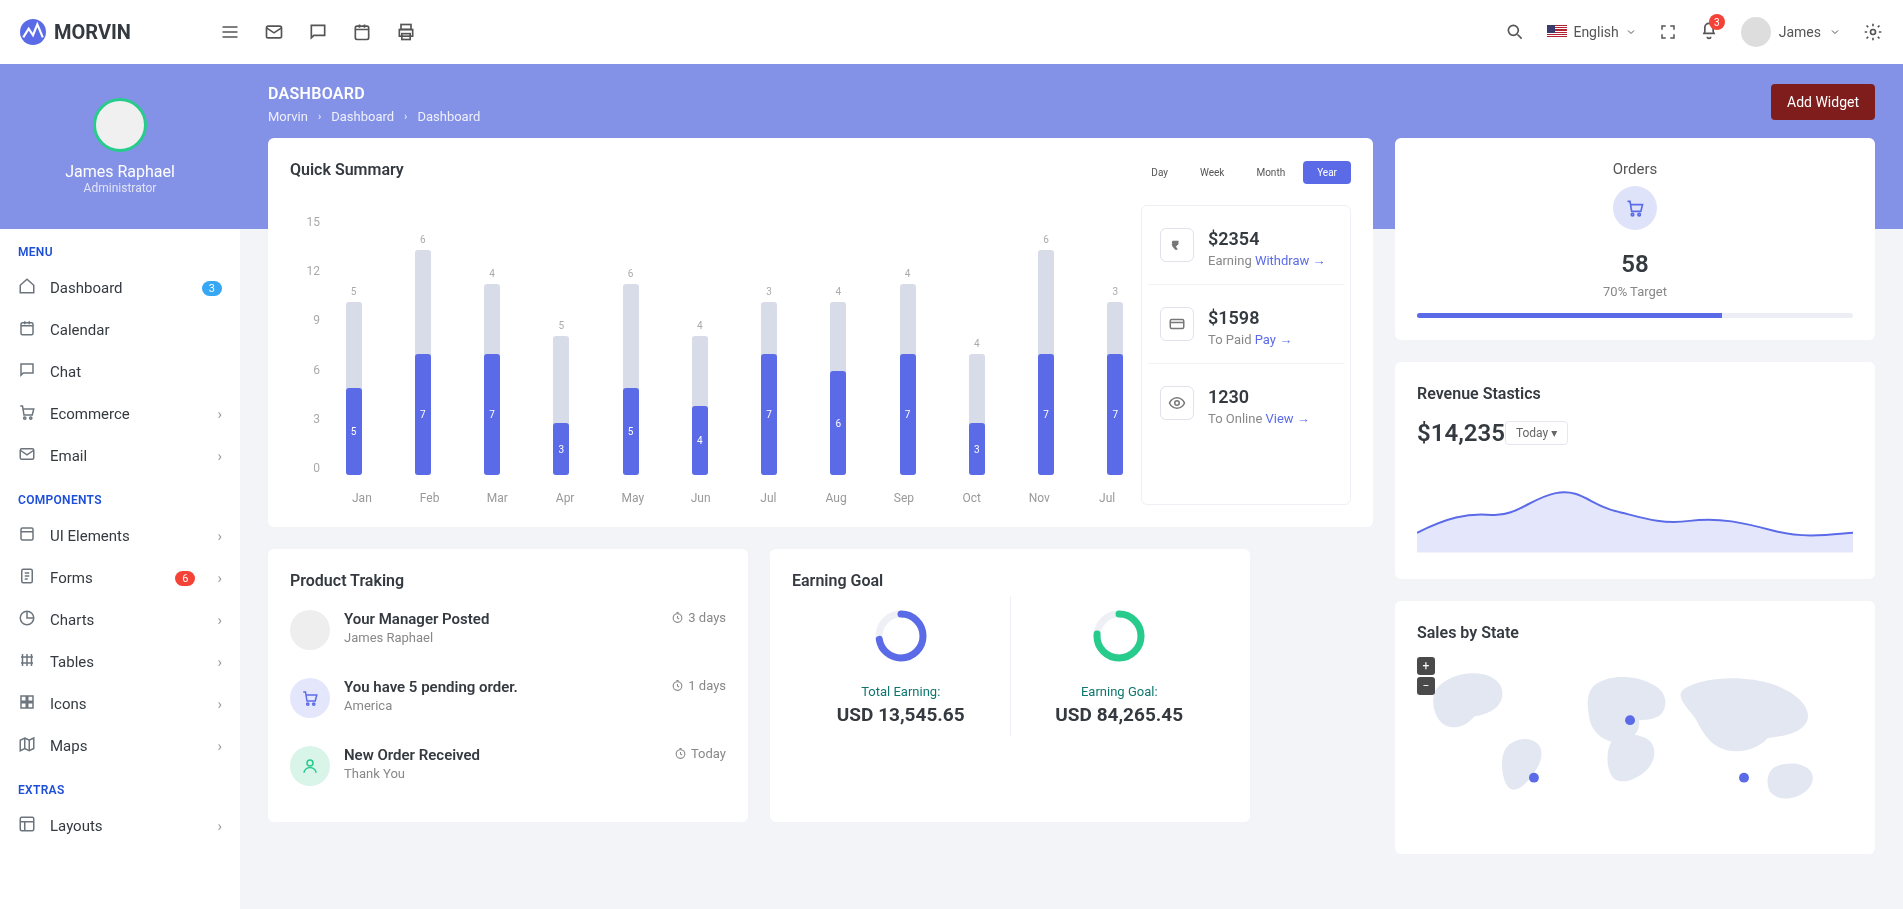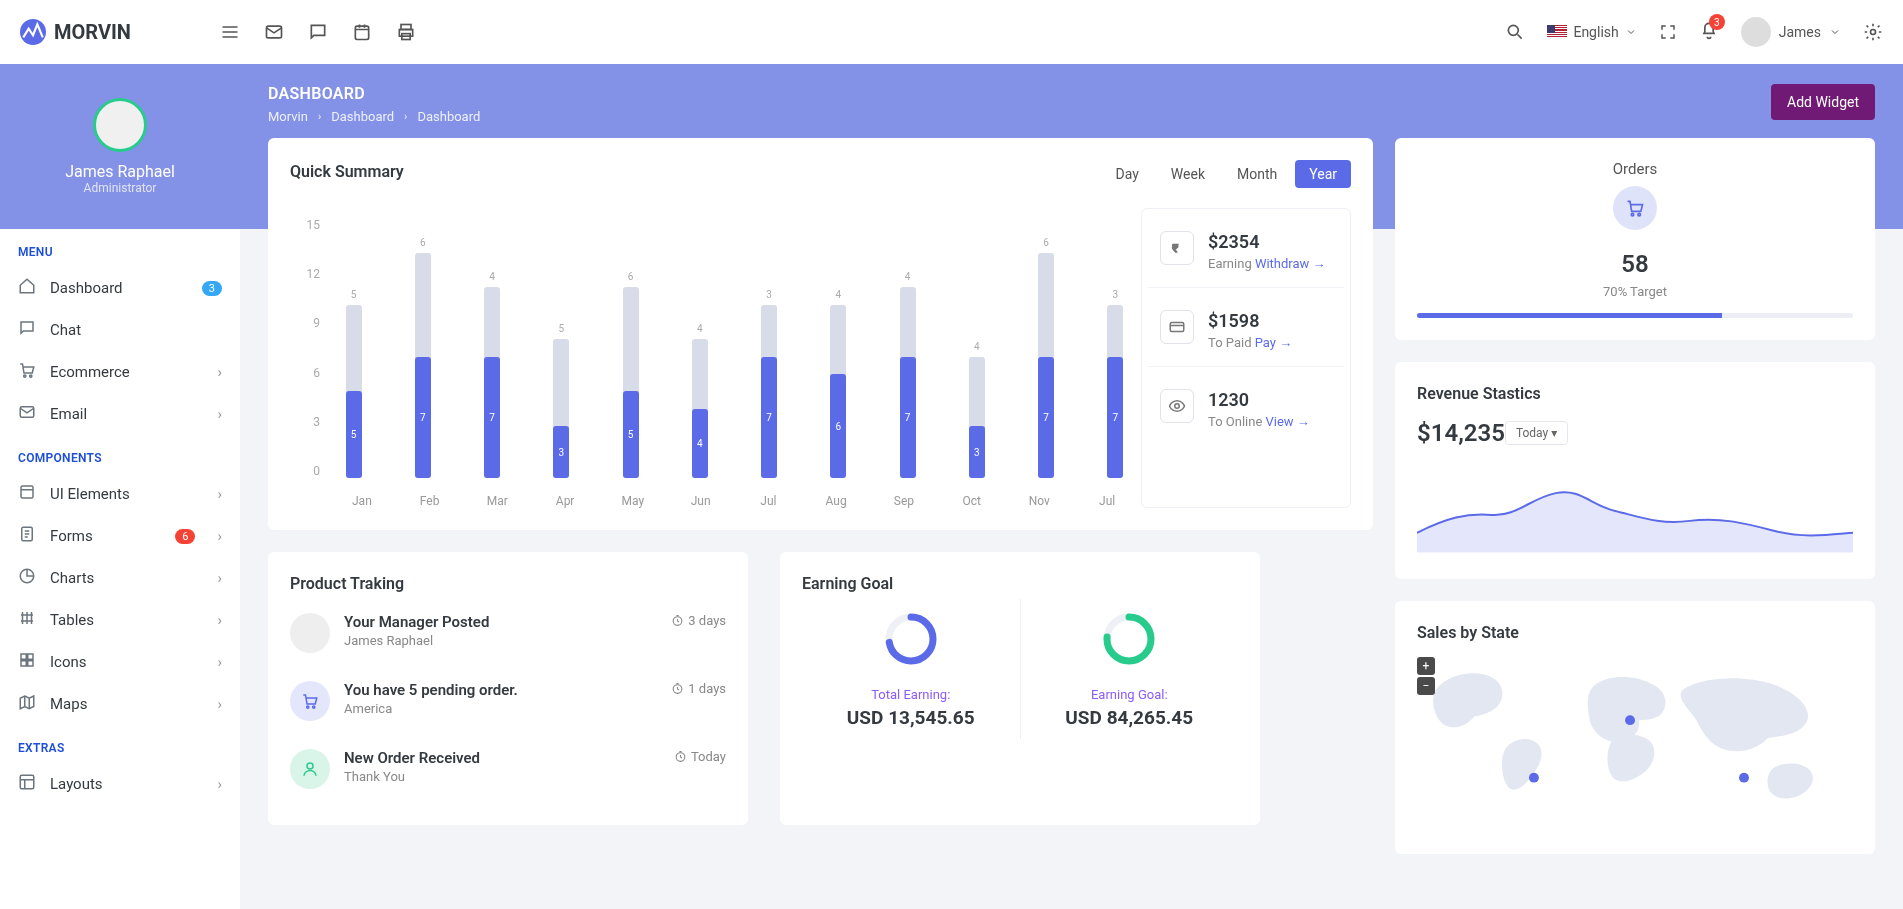--- a/index.html
+++ b/index.html
@@ -30,27 +30,27 @@
 .side-item .ic{width:18px;color:#6c757d}
 .side-item .chev{margin-left:auto;color:#999}
 .pill{background:#35a7f4;color:#fff;font-size:11px;border-radius:10px;padding:1px 7px;margin-left:auto}
 .pill.red{background:#f44336}
 .main{flex:1;position:relative}
 .hero-row{position:absolute;top:0;left:0;right:0;height:165px;background:#8391e7}
 .page-head{position:relative;z-index:2;padding:20px 28px 14px;display:flex;justify-content:space-between;align-items:flex-start;color:#fff}
 .page-title{font-size:16px;font-weight:600;letter-spacing:.3px}
 .crumbs{font-size:13px;margin-top:6px;display:flex;gap:10px;align-items:center;color:#eef0fb}
 .crumbs .sep{font-size:11px}
-.btn-add{background:#701a75;color:#fff;border:none;padding:10px 16px;border-radius:4px;font-size:14px;cursor:pointer}
+.btn-add{background:#7f1d1d;color:#fff;border:none;padding:10px 16px;border-radius:4px;font-size:14px;cursor:pointer}
 .content{position:relative;z-index:2;padding:0 28px 28px;display:grid;grid-template-columns:1fr 480px;gap:22px}
 .card{background:#fff;border-radius:6px;padding:22px}
 .card-title{font-size:16px;font-weight:600;color:#343a40;margin-bottom:6px}
 .summary-head{display:flex;justify-content:space-between;align-items:center}
 .seg{display:flex;gap:4px}
-.seg button{border:none;background:transparent;padding:6px 14px;font-size:14px;cursor:pointer;color:#555;border-radius:4px}
+.seg button{border:none;background:transparent;padding:6px 14px;font-size:10px;cursor:pointer;color:#555;border-radius:4px}
 .seg button.active{background:#5b6be8;color:#fff}
 .summary-body{display:flex;margin-top:20px}
 .chart-area{flex:1;position:relative;height:300px}
 .stat-side{width:210px;display:flex;flex-direction:column;gap:6px;border:1px solid #eef0f5;border-radius:6px;padding:6px}
 .stat-item{display:flex;gap:14px;padding:16px 12px;border-bottom:1px solid #f1f2f6}
 .stat-item:last-child{border-bottom:none}
 .stat-ic{width:34px;height:34px;border:1px solid #e0e2ec;border-radius:6px;display:flex;align-items:center;justify-content:center;color:#777}
 .stat-val{font-size:18px;font-weight:600}
 .stat-sub{font-size:13px;color:#888;margin-top:4px}
 .stat-sub a{color:#5b6be8;text-decoration:none}
@@ -60,31 +60,31 @@
 .mini-ic{width:44px;height:44px;border-radius:50%;display:flex;align-items:center;justify-content:center;margin:8px auto 0}
 .mini-ic.blue{background:#dfe3fa;color:#5b6be8}
 .mini-ic.green{background:#d5f4e7;color:#27cc8d}
 .mini-num{font-size:24px;font-weight:600;margin-top:20px}
 .mini-sub{font-size:13px;color:#888;margin-top:6px}
 .prog{height:5px;background:#edeef5;border-radius:3px;margin-top:14px;overflow:hidden}
 .prog span{display:block;height:100%}
 .rev-head{display:flex;align-items:center;}
 .rev-amount{font-size:24px;font-weight:600}
 .rev-btn{border:1px solid #e6e7ee;background:#fff;padding:4px 10px;font-size:12px;border-radius:4px;cursor:pointer;color:#666}
-.bottom{display:grid;grid-template-columns:480px 480px;gap:32px;margin-top:22px}
+.bottom{display:grid;grid-template-columns:480px 480px;gap:22px;margin-top:22px}
 .track-item{display:flex;gap:14px;padding:14px 0;align-items:flex-start}
 .track-av{width:40px;height:40px;border-radius:50%;background:#eee;display:flex;align-items:center;justify-content:center}
 .track-title{font-size:15px;font-weight:600}
 .track-sub{font-size:13px;color:#888;margin-top:2px}
 .track-time{margin-left:auto;font-size:13px;color:#888;display:flex;align-items:center;gap:4px}
 .goal-row{display:flex}
 .goal-col{flex:1;text-align:center;padding:10px 0}
 .goal-col:first-child{border-right:1px solid #eef0f5}
 .donut{width:60px;height:60px;margin:0 auto}
-.goal-lbl{font-size:13px;color:#8b5cf6;margin-top:14px}
+.goal-lbl{font-size:13px;color:#0f766e;margin-top:14px}
 .goal-val{font-size:19px;font-weight:700;margin-top:4px}
 .map-svg{width:100%;height:180px}
 .map-zoom{position:absolute;display:flex;flex-direction:column;gap:2px}
 .map-zoom button{width:18px;height:18px;background:#4a4a4a;color:#fff;border:none;font-size:12px;cursor:pointer;border-radius:3px}
 
 .bars{position:absolute;left:38px;right:0;top:10px;bottom:30px;display:flex;align-items:flex-end;gap:18px}
 .bar-pair{flex:1;display:flex;justify-content:center;gap:0;align-items:flex-end;height:100%}
 .bar{width:16px;border-radius:3px;position:relative}
 .bar.gray{background:#d8dbe8}
 .bar.blue{background:#5b6be8}
@@ -172,20 +172,27 @@
     </div>
     <div class="side-scroll">
       <div class="side-section">MENU</div>
       <div id="nav-menu">
           <div class="side-item">
             <span class="ic"><svg width="18" height="18" viewBox="0 0 24 24" fill="none" stroke="currentColor" stroke-width="2">
                 <path d="M3 11l9-8 9 8v10H3z"></path>
               </svg></span>
             <span>Dashboard</span>
             <span class="pill">3</span>
+          </div>
+          <div class="side-item">
+            <span class="ic"><svg width="18" height="18" viewBox="0 0 24 24" fill="none" stroke="currentColor" stroke-width="2">
+                <rect x="4" y="5" width="16" height="16" rx="2"></rect>
+                <path d="M4 9h16M9 3v4M15 3v4"></path>
+              </svg></span>
+            <span>Calendar</span>
           </div>
           <div class="side-item">
             <span class="ic"><svg width="18" height="18" viewBox="0 0 24 24" fill="none" stroke="currentColor" stroke-width="2">
                 <path d="M4 4h16v12H7l-3 3z"></path>
               </svg></span>
             <span>Chat</span>
           </div>
           <div class="side-item">
             <span class="ic"><svg width="18" height="18" viewBox="0 0 24 24" fill="none" stroke="currentColor" stroke-width="2">
                 <circle cx="9" cy="20" r="1.5"></circle>

